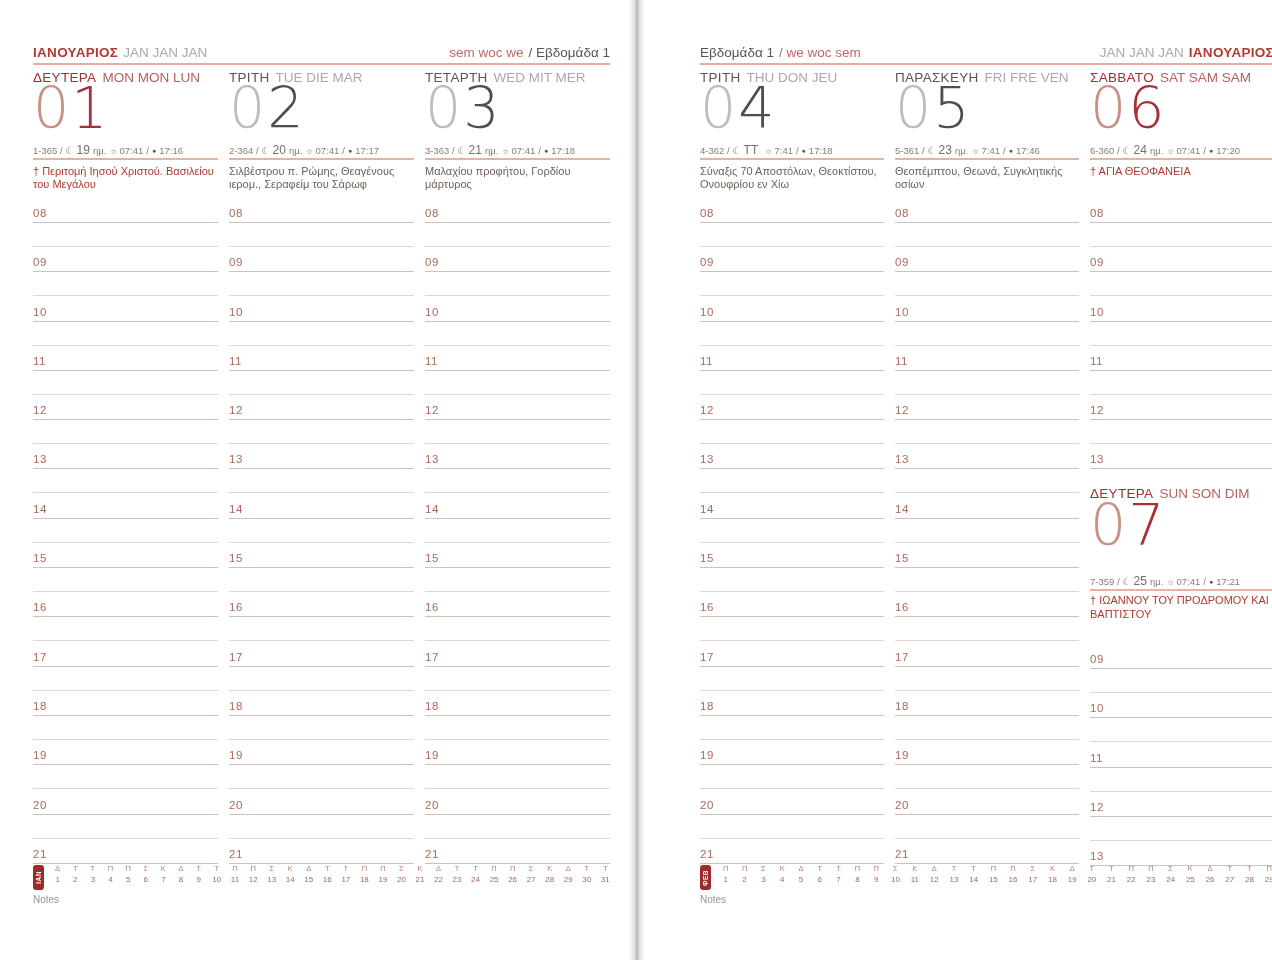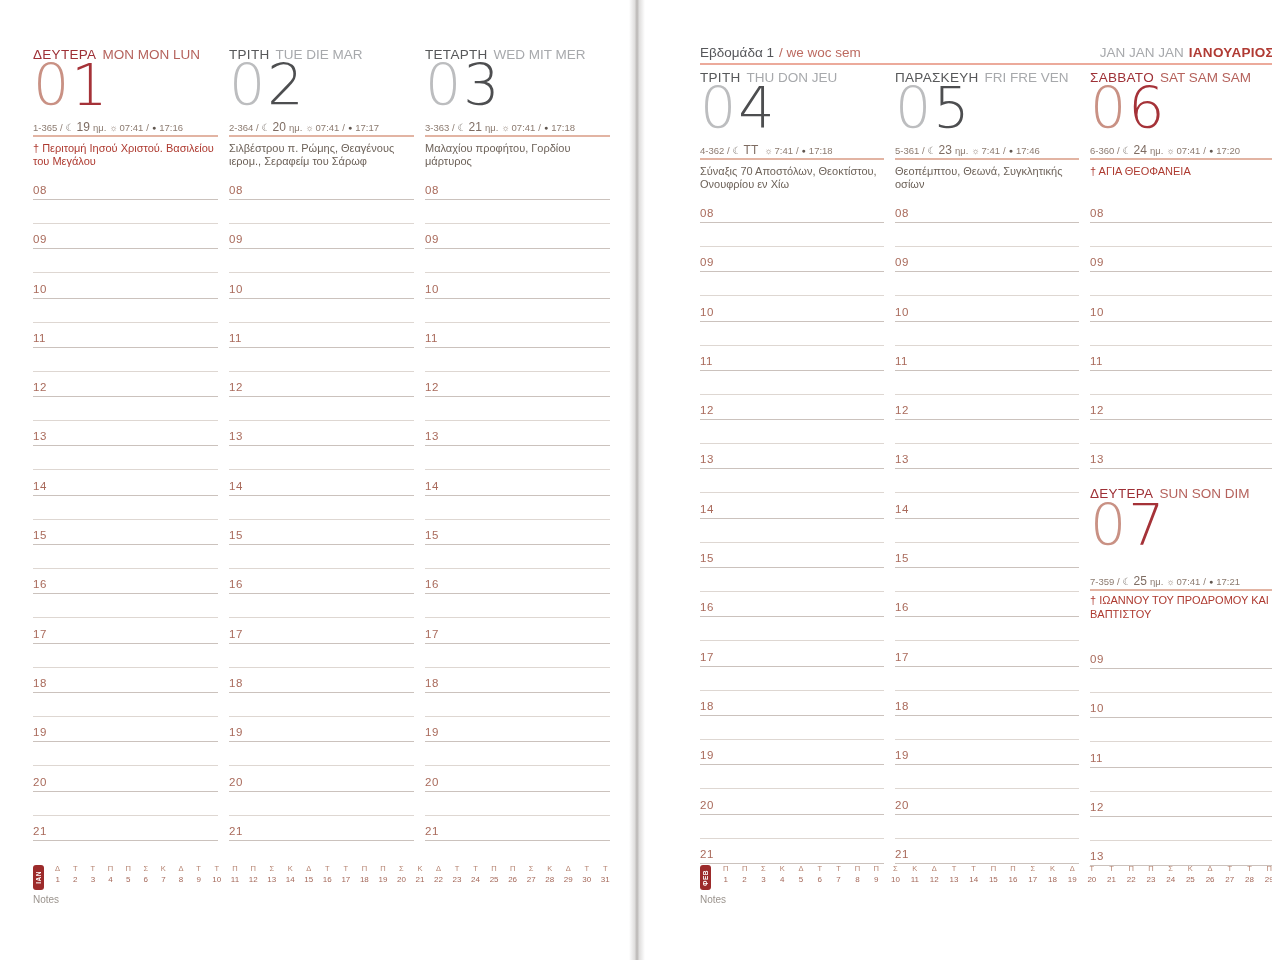--- a/index.html
+++ b/index.html
@@ -72,20 +72,24 @@
   .mclet { font-size:7.5px; color:#b5826f; }
   .mcnum { font-size:8px;  color:#a4685a; }
   .notes { position:absolute; top:852px; left:0; font-size:10px; color:#9b948e; }
 </style>
 </head>
 <body>
 
 <div class="stage">
   <div class="gutter"></div>
   <div class="page left">
+      <div class="pghead">
+        <div class="hgrp"><span class="seg-month">ΙΑΝΟΥΑΡΙΟΣ</span><span class="seg-gray">JAN JAN JAN</span></div>
+        <div class="hgrp right"><span class="seg-accent">sem woc we</span><span class="seg-dark">/ Εβδομάδα 1</span></div>
+      </div>
       <div class="cols">
         <div class="col">
           <div class="dayhead">
             <div class="dayname"><span class="gname acc">ΔΕΥΤΕΡΑ</span><span class="iname acc">MON MON LUN</span></div>
             <div class="bignum"><span class="nz acc">0</span><span class="nd acc">1</span></div>
             <div class="info"><span class="itx">1-365 /</span><span class="icn moon">☾</span><span class="iage">19</span><span class="itx">ημ.</span><span class="icn sun">☼</span><span class="itx">07:41</span><span class="itx">/</span><span class="icn dot">●</span><span class="itx">17:16</span></div>
             <div class="irule"></div>
             <div class="saints acc">† Περιτομή Ιησού Χριστού. Βασιλείου του Μεγάλου</div>
           </div>
           <div class="slot">

